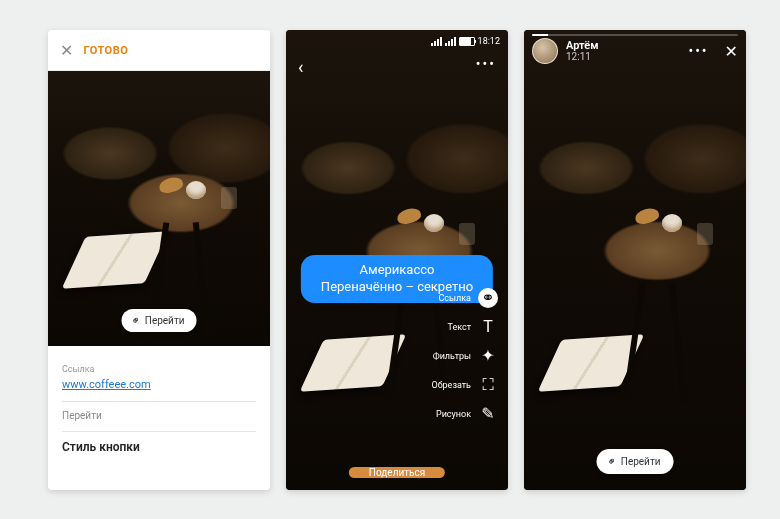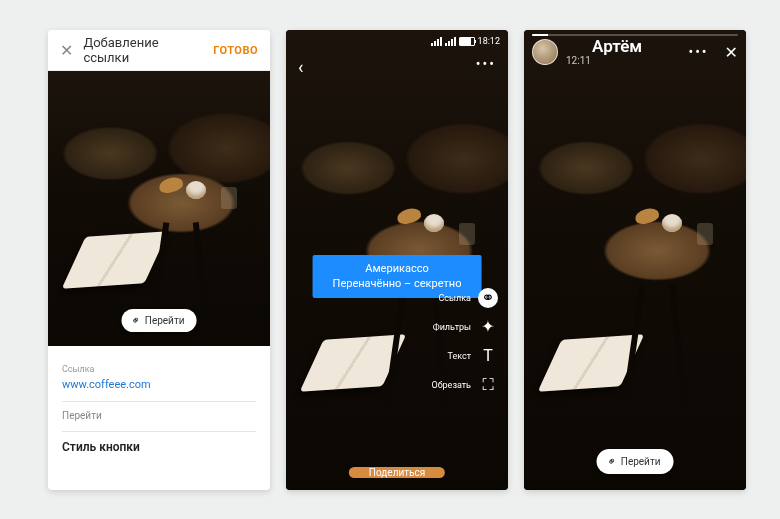--- a/index.html
+++ b/index.html
@@ -29,68 +29,67 @@
   .p1 .hdr .x{color:#888;font-size:16px;font-weight:300;}
   .p1 .hdr .title{flex:1;font-size:13px;color:#333;}
   .p1 .hdr .done{font-size:11px;font-weight:700;letter-spacing:.5px;color:#ee8208;text-transform:uppercase;}
   .p1 .imgwrap{height:275px;position:relative;}
   .p1 .imgwrap .cafe{height:100%;}
   .p1 .pill{position:absolute;left:50%;bottom:14px;transform:translateX(-50%);background:#fff;border-radius:16px;padding:5px 12px 5px 10px;font-size:10px;color:#333;display:flex;align-items:center;gap:4px;box-shadow:0 2px 4px rgba(0,0,0,.3);}
   .p1 .form{padding:10px 14px 0;}
   .p1 .field{padding:8px 0 10px;border-bottom:1px solid #e5e5e5;}
   .p1 .field:last-child{border-bottom:none;}
   .p1 .lbl{font-size:9px;color:#999;margin-bottom:4px;}
-  .p1 .linkval{font-size:11px;color:#1b78d3;}
+  .p1 .linkval{font-size:11px;color:#1b78d3;text-decoration:underline;}
   .p1 .fldtitle{font-size:12px;color:#222;font-weight:600;margin-bottom:3px;}
   .p1 .fldval{font-size:10px;color:#888;}
 
   
   .p2 .cafe{height:100%;}
   .p2 .status{position:absolute;top:0;left:0;right:0;height:16px;display:flex;justify-content:flex-end;align-items:center;gap:3px;padding:3px 8px;color:#fff;font-size:9px;}
   .sig{display:inline-flex;align-items:flex-end;gap:1px;}
   .sig i{width:2px;background:#fff;display:inline-block;}
   .sig i:nth-child(1){height:3px}.sig i:nth-child(2){height:5px}.sig i:nth-child(3){height:7px}.sig i:nth-child(4){height:9px}
   .batt{width:14px;height:7px;border:1px solid #fff;border-radius:1px;position:relative;}
   .batt::after{content:"";position:absolute;right:-2px;top:2px;width:1px;height:3px;background:#fff;}
   .batt i{display:block;height:100%;width:80%;background:#fff;}
   .p2 .nav{position:absolute;top:20px;left:0;right:0;display:flex;justify-content:space-between;padding:6px 12px;color:#fff;}
   .p2 .back{font-size:18px;}
   .p2 .more{font-size:14px;letter-spacing:2px;}
-  .bluechip{position:absolute;left:50%;top:49%;transform:translateX(-50%);background:#1d8cff;color:#fff;font-size:11px;padding:7px 20px;border-radius:2px;text-align:center;line-height:1.3;white-space:nowrap;}
+  .bluechip{position:absolute;left:50%;top:49%;transform:translateX(-50%);background:#1d8cff;color:#fff;font-size:13px;padding:7px 20px;border-radius:14px;text-align:center;line-height:1.3;white-space:nowrap;}
   .tools{position:absolute;right:10px;top:56%;display:flex;flex-direction:column;gap:9px;}
   .tool{display:flex;align-items:center;justify-content:flex-end;gap:7px;color:#fff;}
   .tool .tl{font-size:9px;}
   .tool .ic{width:20px;height:20px;border-radius:50%;display:flex;align-items:center;justify-content:center;}
   .tool.active .ic{background:#fff;color:#000;}
   .tool:not(.active) .ic{color:#fff;}
   .publish{position:absolute;bottom:12px;left:50%;transform:translateX(-50%);background:#d78b3f;color:#fff;font-size:10px;padding:0 20px;border-radius:18px;}
 
   
   .p3 .cafe{height:100%;}
   .p3 .topbar{position:absolute;top:8px;left:8px;right:8px;display:flex;align-items:center;gap:8px;color:#fff;}
   .progress{position:absolute;top:4px;left:8px;right:8px;height:2px;background:rgba(255,255,255,.25);border-radius:2px;overflow:hidden;}
   .progress i{display:block;height:100%;width:8%;background:#fff;}
   .avatar{width:24px;height:24px;border-radius:50%;background:radial-gradient(circle at 40% 35%, #d7c4a8, #8a6f4e);border:1px solid rgba(255,255,255,.7);}
-  .uname{font-size:17px;font-weight:600;line-height:1;margin-left:26px;}
+  .uname{font-size:11px;font-weight:600;line-height:1;}
   .utime{font-size:10px;opacity:.75;}
   .p3 .more{font-size:14px;letter-spacing:2px;margin-left:auto;margin-right:8px;}
   .p3 .close{font-size:16px;}
   .p3 .pill{position:absolute;left:50%;bottom:16px;transform:translateX(-50%);background:#fff;border-radius:16px;padding:6px 13px 6px 11px;font-size:10px;color:#333;display:flex;align-items:center;gap:4px;box-shadow:0 2px 4px rgba(0,0,0,.3);}
 
   .linkicon{display:inline-block;transform:rotate(-45deg);font-size:11px;}
 </style>
 </head>
 <body>
 
 <div class="stage">
 
   <div class="phone p1">
     <div class="hdr">
       <span class="x">✕</span>
-      <span class="title">Добавление ссылки</span>
       <span class="done">готово</span>
     </div>
     <div class="imgwrap">
       <div class="cafe">
           <span class="cup"></span>
           <span class="glass"></span>
           <span class="crois"></span>
           <span class="leg l1"></span>
           <span class="leg l2"></span>
         </div>
@@ -146,30 +145,34 @@
     <div class="bluechip">
       <div>Америкаccо</div>
       <div>Переначённо – секретно</div>
     </div>
     <div class="tools" id="tools">
         <div class="tool active">
           <span class="tl">Ссылка</span>
           <span class="ic">⚭</span>
         </div>
         <div class="tool">
+          <span class="tl">Текст</span>
+          <span class="ic">T</span>
+        </div>
+        <div class="tool">
           <span class="tl">Фильтры</span>
           <span class="ic">✦</span>
         </div>
         <div class="tool">
-          <span class="tl">Текст</span>
-          <span class="ic">T</span>
-        </div>
-        <div class="tool">
           <span class="tl">Обрезать</span>
           <span class="ic">⛶</span>
+        </div>
+        <div class="tool">
+          <span class="tl">Рисунок</span>
+          <span class="ic">✎</span>
         </div>
       </div>
     <div class="publish">Поделиться</div>
   </div>
 
   <div class="phone p3">
     <div class="cafe">
         <span class="cup"></span>
         <span class="glass"></span>
         <span class="crois"></span>

